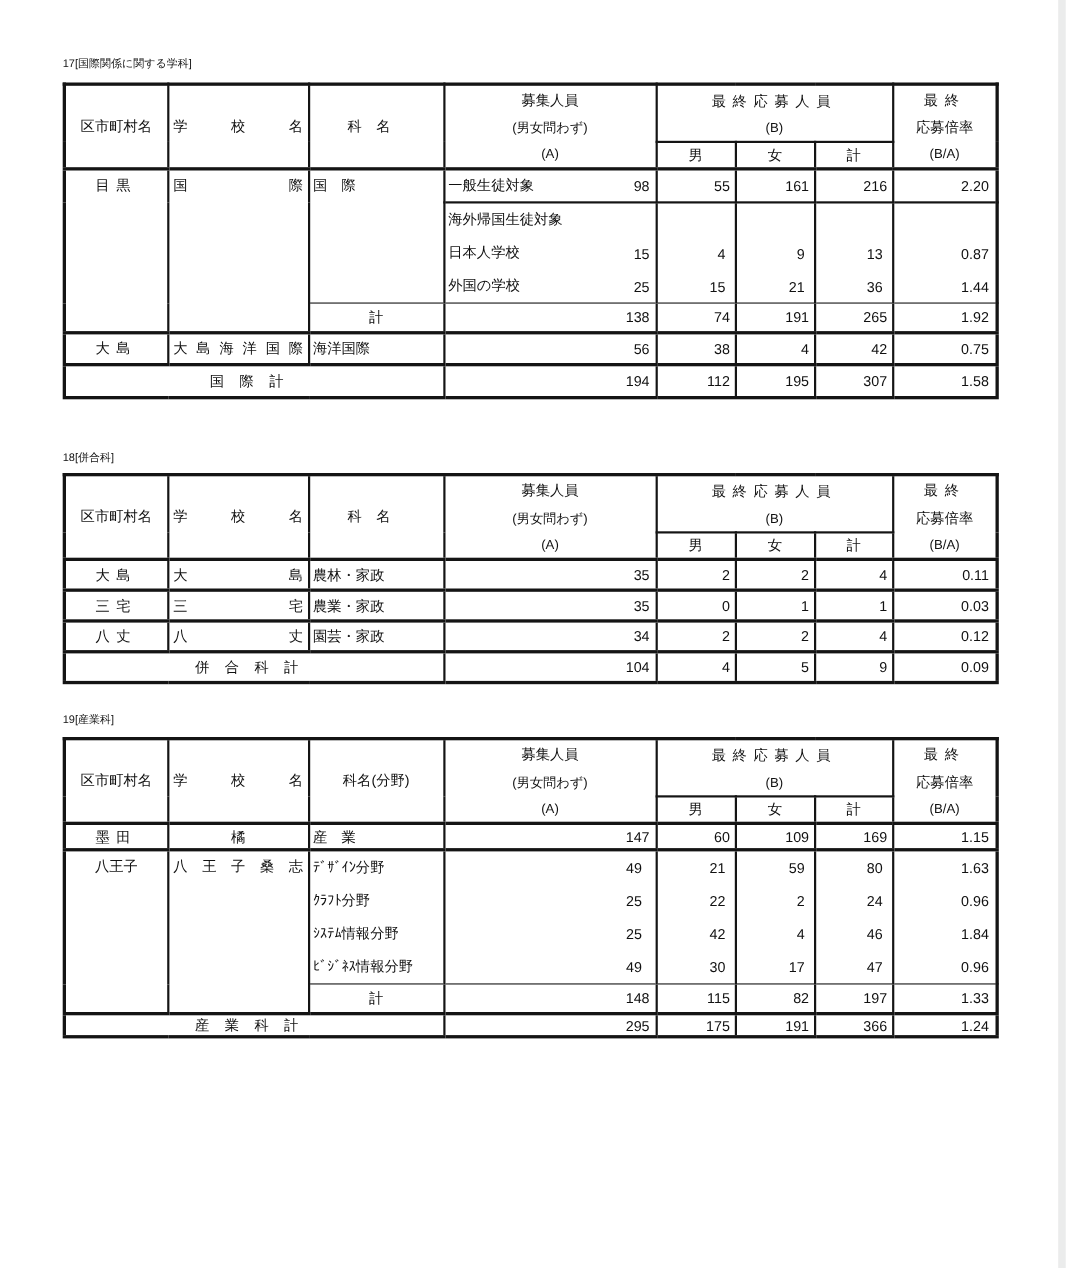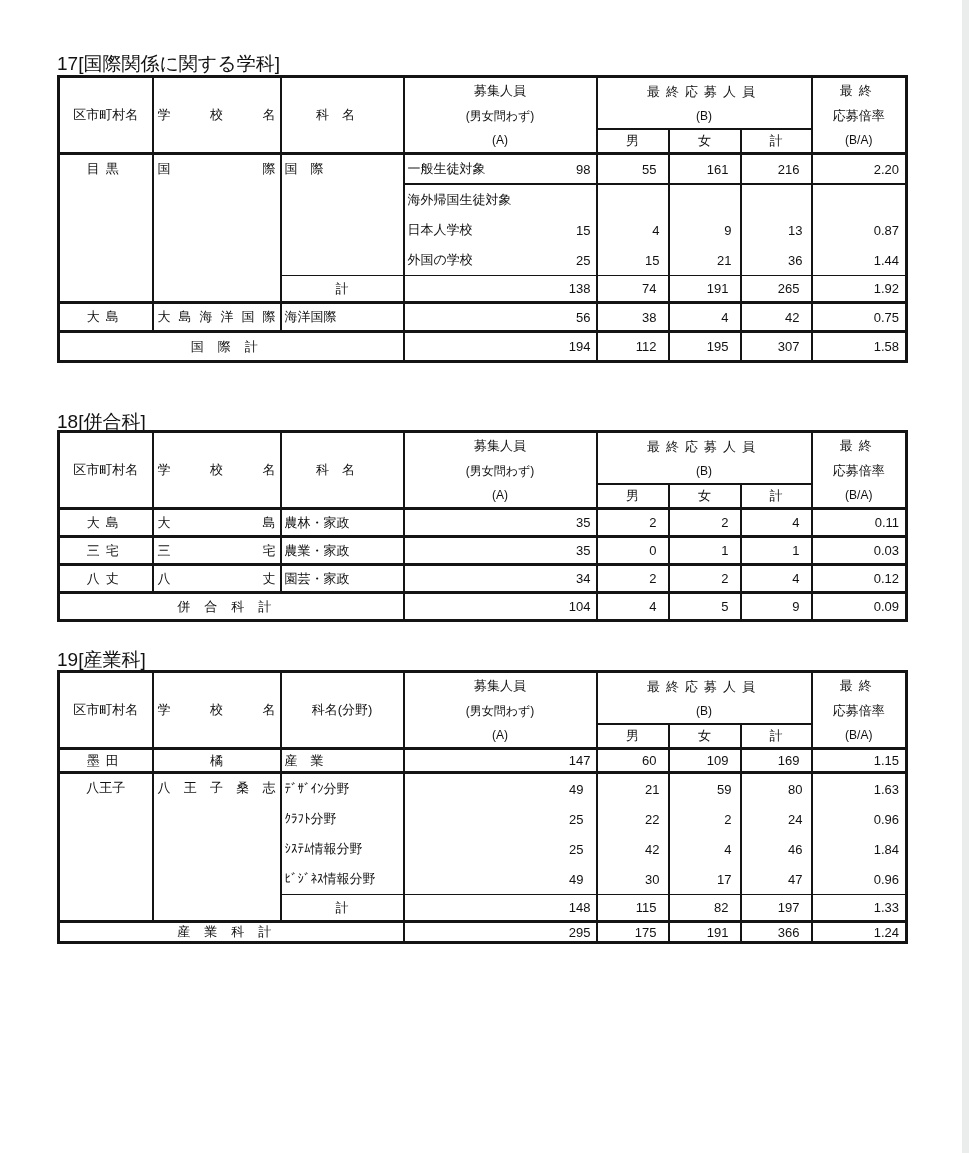--- a/index.html
+++ b/index.html
@@ -2,21 +2,21 @@
 <html><head>
 <meta charset="utf-8">
 <style>
   html,body{margin:0;padding:0;background:#fff;}
   .page{
     position:relative;width:969px;height:1153px;background:#ffffff;
     font-family:"Liberation Sans","DejaVu Sans",sans-serif;color:#111;
     overflow:hidden;
   }
   .edge-right{position:absolute;right:0;top:0;width:7px;height:1153px;background:#ebecec;}
-  .doc-title{position:absolute;left:57px;font-size:19px;color:#111;white-space:nowrap;}
+  .doc-title{position:absolute;left:57px;font-size:10px;color:#111;white-space:nowrap;}
   .t17{top:51px;} .t18{top:409px;} .t19{top:647px;}
 
   table.dtab{
     position:absolute;left:57px;border-collapse:collapse;table-layout:fixed;width:848px;
     border:3px solid #141414;
   }
   .tb1{top:75px;} .tb2{top:430px;} .tb3{top:670px;}
 
   td,th{
     border-left:2px solid #141414;border-right:2px solid #141414;
@@ -36,21 +36,21 @@
   .h22{height:22px;line-height:22px;}
   .f12{font-size:12px;}
 
   .ctr{text-align:center;}
   .ls6{letter-spacing:6px;}
   .ls13{letter-spacing:13px;}
   .ls14{letter-spacing:14px;}
   .jst{text-align:justify;text-align-last:justify;padding:0 4px;}
   .deptl{text-align:left;padding-left:3px;}
 
-  td.num{text-align:right;padding-right:11px;margin-left:12px;}
+  td.num{text-align:right;padding-right:4px;margin-left:12px;}
   td.numA{text-align:right;padding-right:5px;}
   td.numR{text-align:right;padding-right:6px;}
 
   td.vtop{vertical-align:top;}
   .rl{height:28px;line-height:28px;}
   .rlc{height:28px;display:flex;align-items:center;justify-content:center;}
 
   .gl{height:30px;display:flex;align-items:center;}
   .gl-ln{justify-content:space-between;padding:0 5px 0 3px;}
   .gl-lab{justify-content:flex-start;padding-left:3px;}

